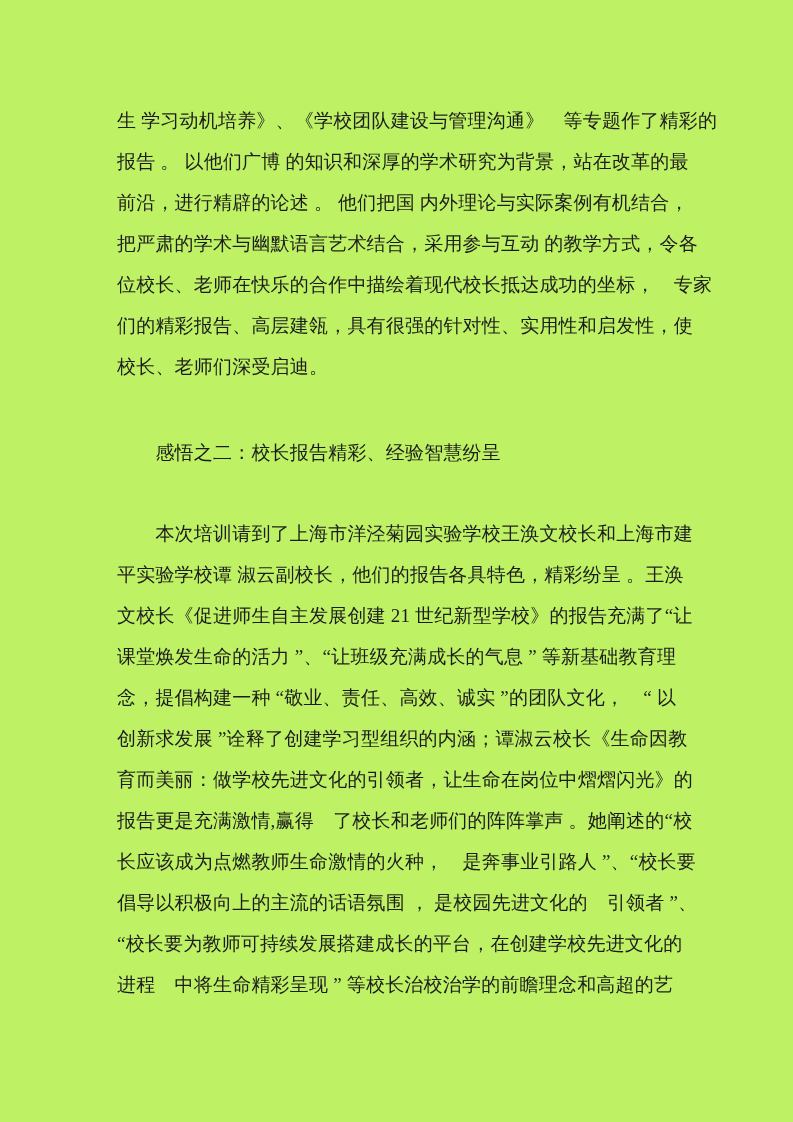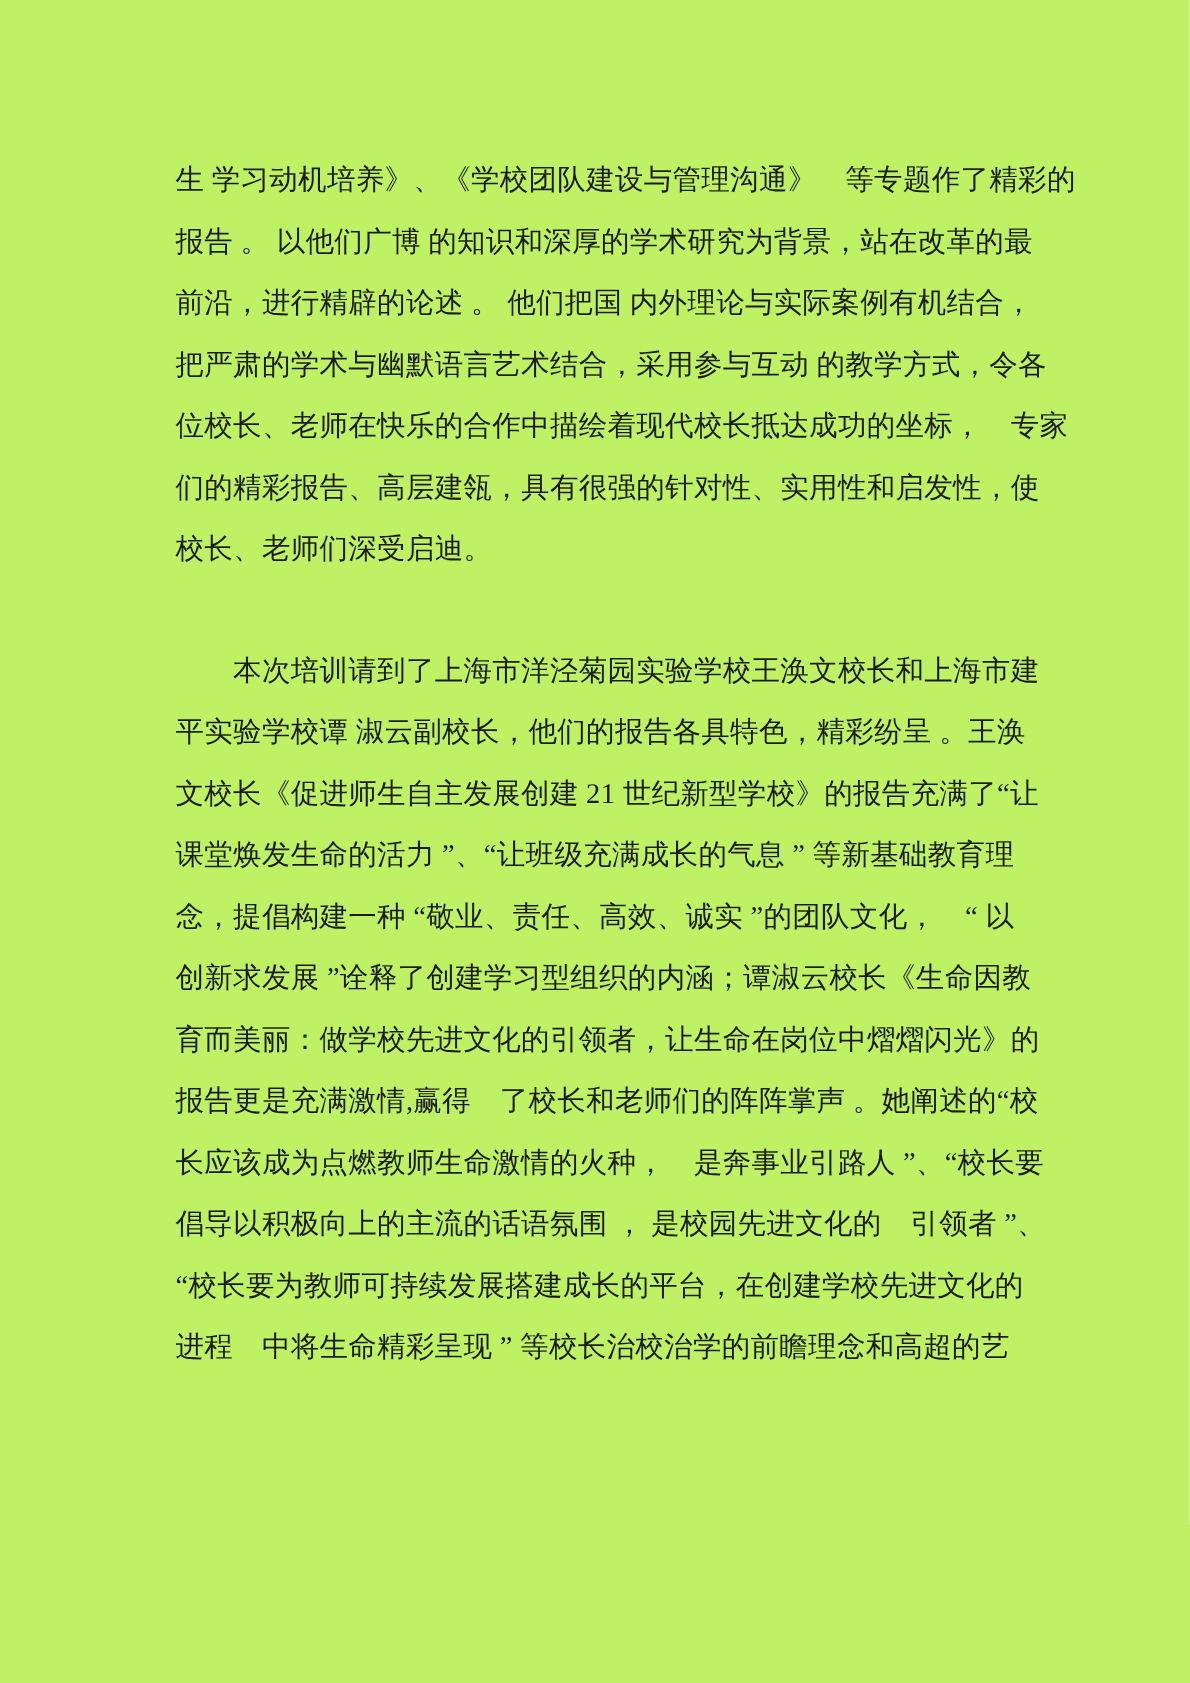--- a/index.html
+++ b/index.html
@@ -37,20 +37,21 @@
 
 <div class="page">
   <div class="doc">
     <div class="para">生 学习动机培养》、《学校团队建设与管理沟通》　等专题作了精彩的
 报告 。 以他们广博 的知识和深厚的学术研究为背景，站在改革的最
 前沿，进行精辟的论述 。 他们把国 内外理论与实际案例有机结合，
 把严肃的学术与幽默语言艺术结合，采用参与互动 的教学方式，令各
 位校长、老师在快乐的合作中描绘着现代校长抵达成功的坐标，　专家
 们的精彩报告、高层建瓴，具有很强的针对性、实用性和启发性，使
 校长、老师们深受启迪。</div>
+    <div class="para section-heading">　　感悟之二：校长报告精彩、经验智慧纷呈</div>
     <div class="para body-para">　　本次培训请到了上海市洋泾菊园实验学校王涣文校长和上海市建
 平实验学校谭 淑云副校长，他们的报告各具特色，精彩纷呈 。王涣
 文校长《促进师生自主发展创建 21 世纪新型学校》的报告充满了“让
 课堂焕发生命的活力 ”、“让班级充满成长的气息 ” 等新基础教育理
 念，提倡构建一种 “敬业、责任、高效、诚实 ”的团队文化，　“ 以
 创新求发展 ”诠释了创建学习型组织的内涵；谭淑云校长《生命因教
 育而美丽：做学校先进文化的引领者，让生命在岗位中熠熠闪光》的
 报告更是充满激情,赢得　了校长和老师们的阵阵掌声 。她阐述的“校
 长应该成为点燃教师生命激情的火种，　是奔事业引路人 ”、“校长要
 倡导以积极向上的主流的话语氛围 ， 是校园先进文化的　引领者 ”、

